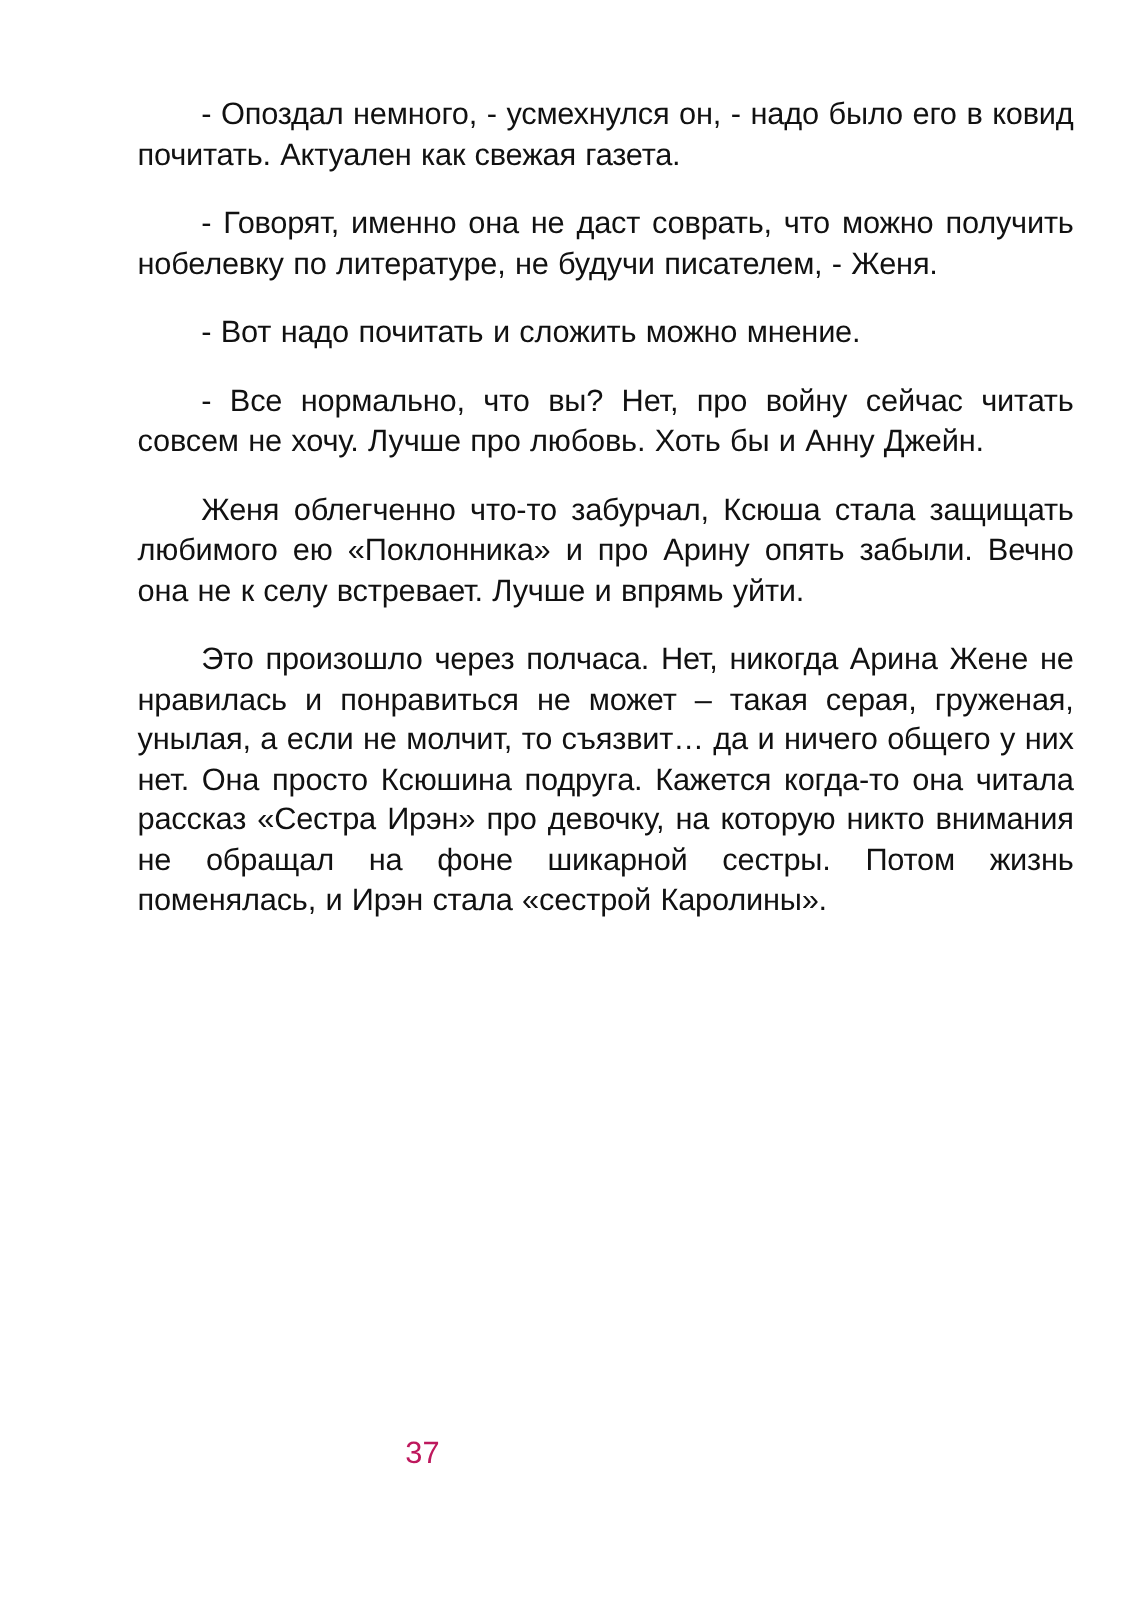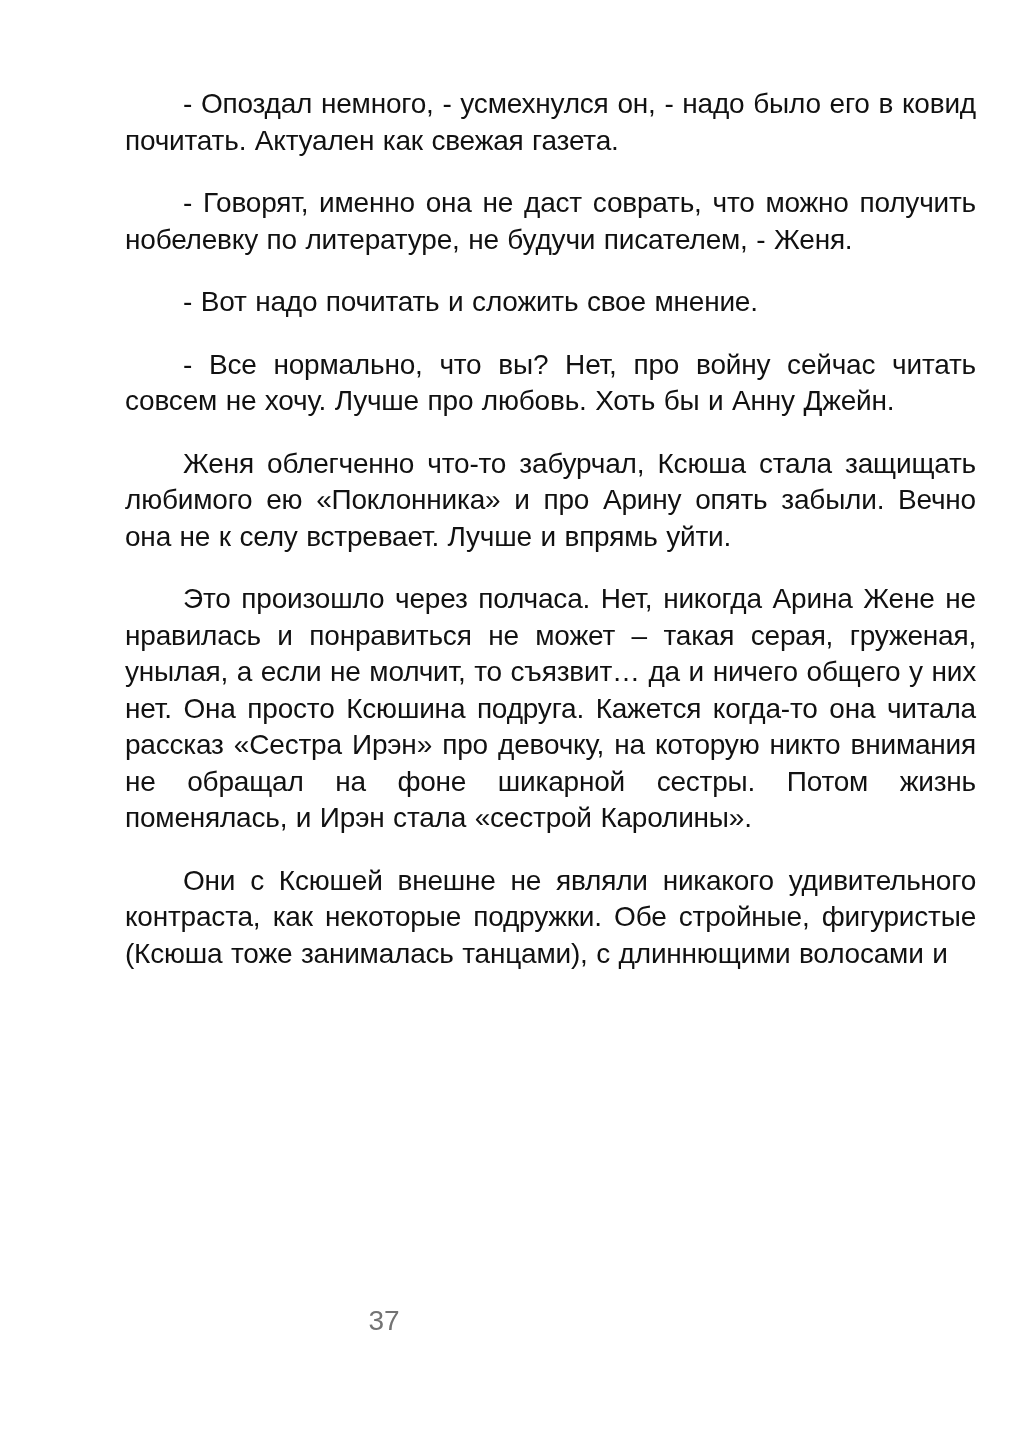--- a/index.html
+++ b/index.html
@@ -33,30 +33,29 @@
     letter-spacing: -0.2px;
     word-spacing: 1px;
   }
   .page-footer {
     position: absolute;
     left: 347px;
     top: 1303px;
     transform: translateX(-50%);
     font-size: 28px;
     line-height: 36px;
-    color: #737373;
+    color: #be185d;
   }
 </style>
 </head>
 <body>
 
 <div class="page">
   <div class="text-block">
     <p>- Опоздал немного, - усмехнулся он, - надо было его в ковид почитать. Актуален как свежая газета.</p>
     <p>- Говорят, именно она не даст соврать, что можно получить нобелевку по литературе, не будучи писателем, - Женя.</p>
-    <p>- Вот надо почитать и сложить свое мнение.</p>
+    <p>- Вот надо почитать и сложить можно мнение.</p>
     <p>- Все нормально, что вы? Нет, про войну сейчас читать совсем не хочу. Лучше про любовь. Хоть бы и Анну Джейн.</p>
     <p>Женя облегченно что-то забурчал, Ксюша стала защищать любимого ею «Поклонника» и про Арину опять забыли. Вечно она не к селу встревает. Лучше и впрямь уйти.</p>
     <p>Это произошло через полчаса. Нет, никогда Арина Жене не нравилась и понравиться не может – такая серая, груженая, унылая, а если не молчит, то съязвит… да и ничего общего у них нет. Она просто Ксюшина подруга. Кажется когда-то она читала рассказ «Сестра Ирэн» про девочку, на которую никто внимания не обращал на фоне шикарной сестры. Потом жизнь поменялась, и Ирэн стала «сестрой Каролины».</p>
-    <p>Они с Ксюшей внешне не являли никакого удивительного контраста, как некоторые подружки. Обе стройные, фигуристые (Ксюша тоже занималась танцами), с длиннющими волосами и</p>
   </div>
   <div class="page-footer">37</div>
 </div>
 
 </body></html>

